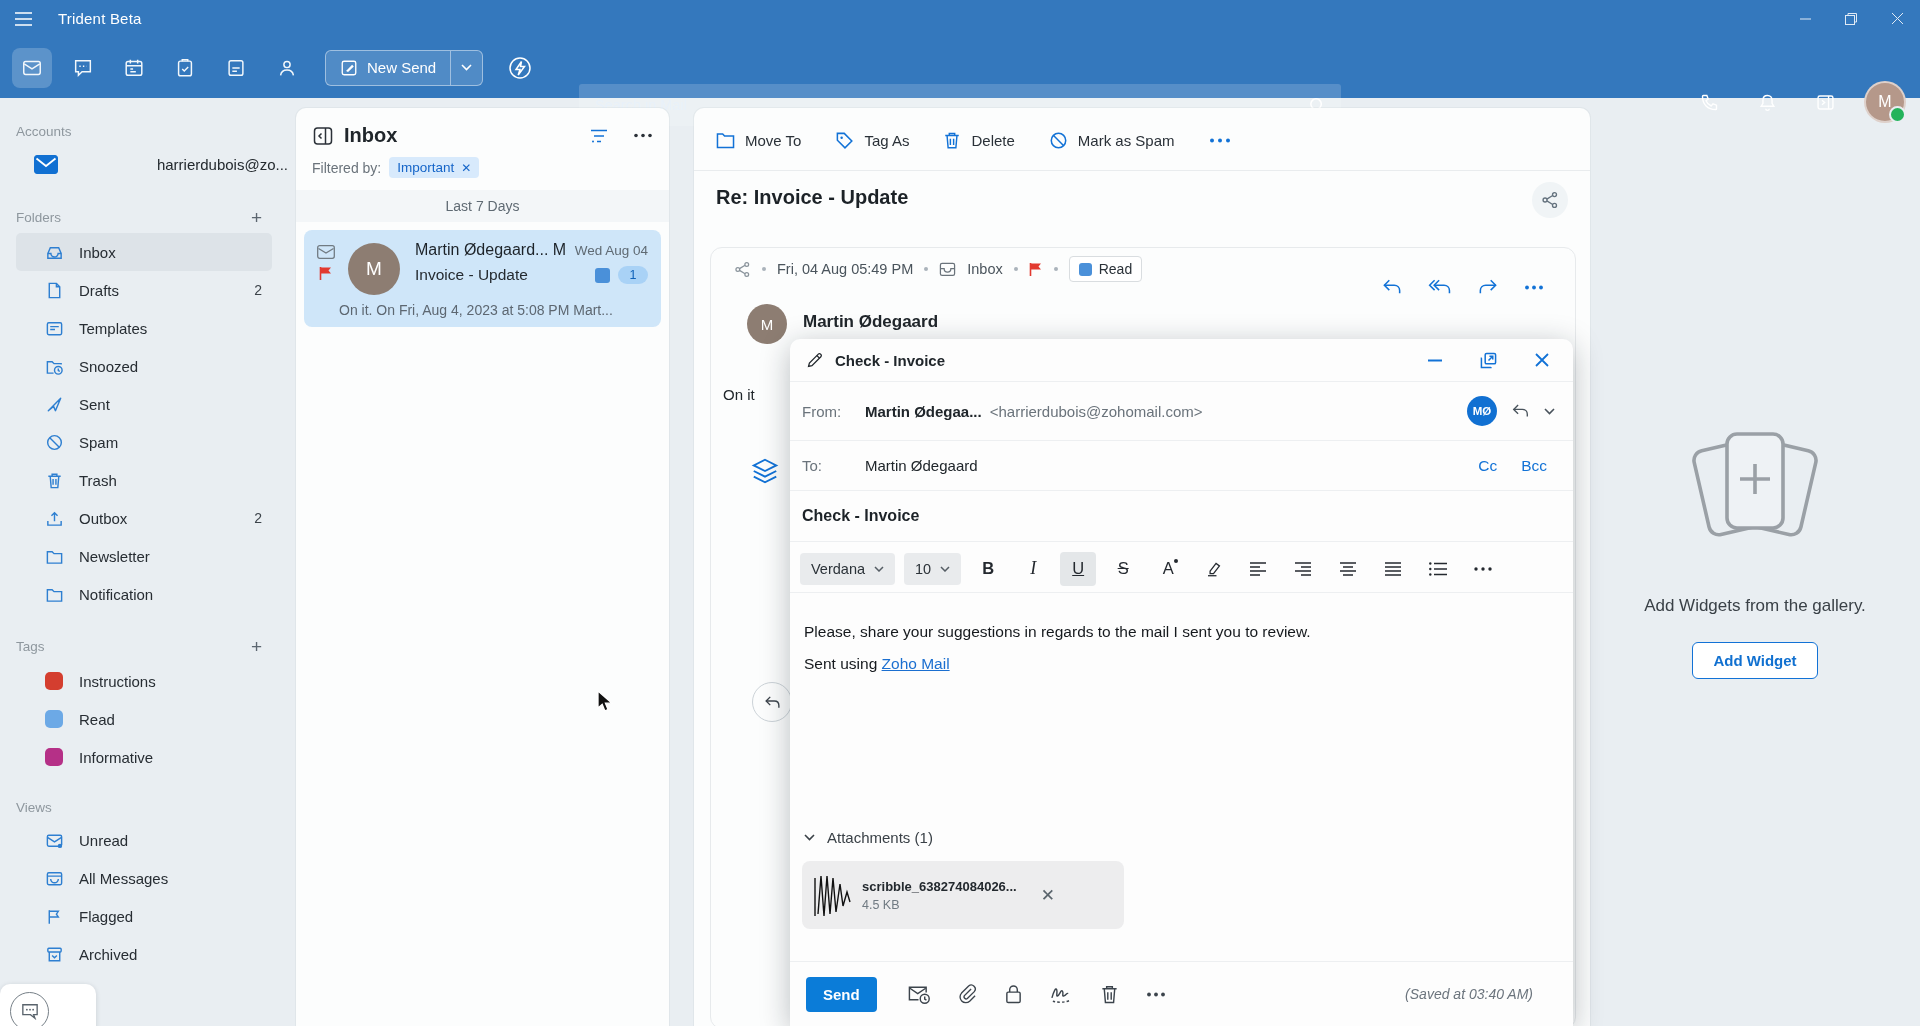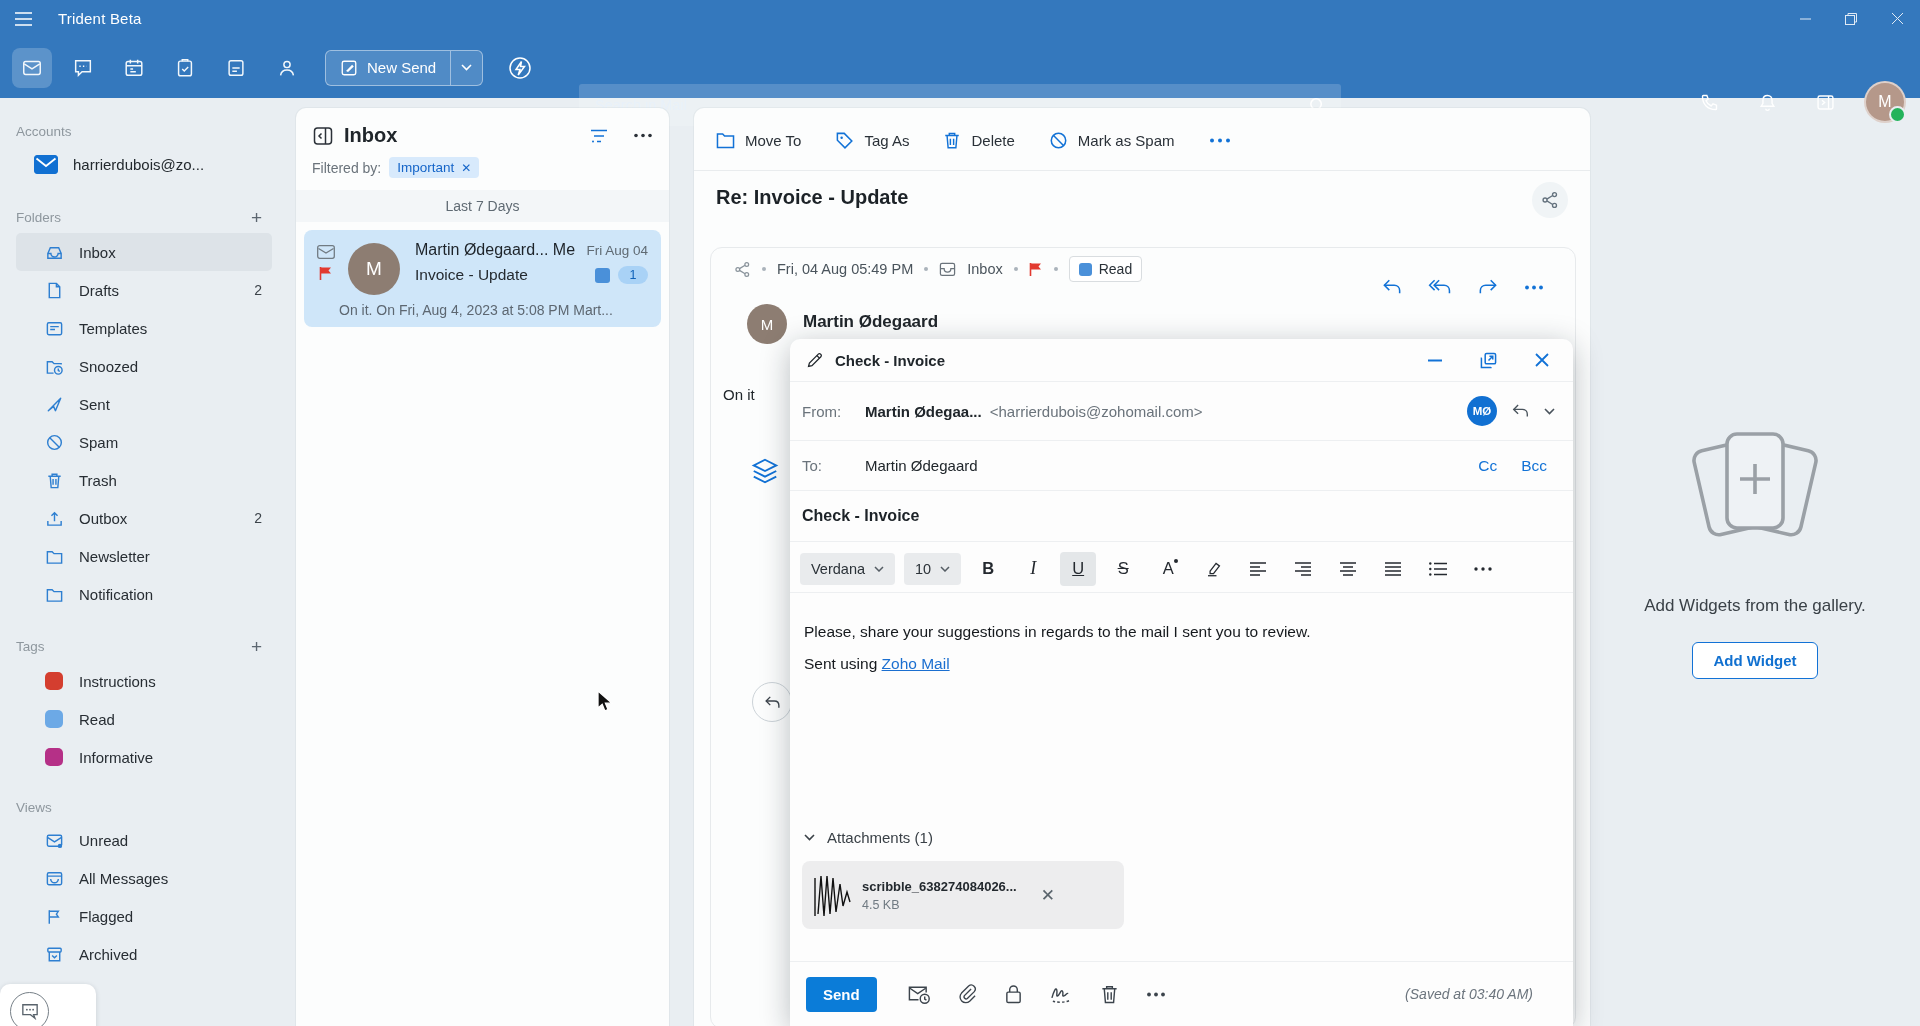--- a/index.html
+++ b/index.html
@@ -29,21 +29,21 @@
   .avatar-top{position:relative;width:38px;height:38px;border-radius:50%;background:#b5988a;border:2px solid rgba(255,255,255,.55);display:flex;align-items:center;justify-content:center;color:#fff;font-size:16px;}
   .presence{position:absolute;right:-2px;bottom:-2px;width:13px;height:13px;border-radius:50%;background:#23b35b;border:2px solid #e9eef2;}
   
   .main{position:absolute;left:0;top:98px;right:0;bottom:0;}
   
   .sidebar{position:absolute;left:0;top:0;width:288px;height:100%;font-size:15px;}
   .side-label{margin:26px 0 6px 16px;color:#8e979e;font-size:13.5px;}
   .side-sechead{display:flex;align-items:center;margin:24px 0 6px 16px;}
   .side-sechead .lbl{color:#8e979e;font-size:13.5px;}
   .plus-btn{margin-left:auto;margin-right:26px;color:#5c6670;font-size:19px;line-height:1;cursor:pointer;}
-  .acct-row{display:flex;align-items:center;gap:15px;padding:10px 0 10px 34px;}
+  .acct-row{display:flex;align-items:center;gap:15px;padding:10px 0 10px 34px;justify-content:space-between;}
   .s-item{display:flex;align-items:center;gap:15px;height:38px;padding-left:28px;margin:0 16px;border-radius:5px;color:#272d33;cursor:pointer;}
   .s-item.sel{background:#dde3e8;}
   .s-item .cnt{margin-left:auto;margin-right:10px;color:#3c434a;font-size:14px;}
   .sico{width:20px;display:flex;justify-content:center;color:#2e7fd1;}
   .tag-sq{width:18px;height:18px;border-radius:5px;}
   
   .card{position:absolute;top:10px;bottom:0;background:#fcfdfd;border-radius:10px 10px 0 0;box-shadow:0 0 0 1px rgba(25,40,55,.04);}
   .list-pane{left:296px;width:373px;}
   .lp-head{display:flex;align-items:center;padding:16px 16px 0 16px;gap:10px;}
   .lp-title{font-size:20px;font-weight:700;color:#20262b;}
@@ -471,21 +471,21 @@
               <path d="M1.5 1v13" stroke="#e23a30" stroke-width="1.6"></path>
               <path d="M1.5 1.5h10.5L9.5 4.5l2.5 3H1.5z" fill="#e23a30"></path>
             </svg>
         </div>
         <div class="mi-avatar">
             <span>M</span>
           </div>
         <div class="mi-body">
           <div class="mi-row1">
             <span class="mi-sender">Martin Ødegaard... Me</span>
-            <span class="mi-date">Fri Aug 04</span>
+            <span class="mi-date">Wed Aug 04</span>
           </div>
           <div class="mi-row2">
             <span class="mi-subject">Invoice - Update</span>
             <span class="mi-badges">
               <span class="tag-blue-sq"></span>
               <span class="pill-1">1</span>
             </span>
           </div>
         </div>
         <div class="mi-preview">On it. On Fri, Aug 4, 2023 at 5:08 PM Mart...</div>

